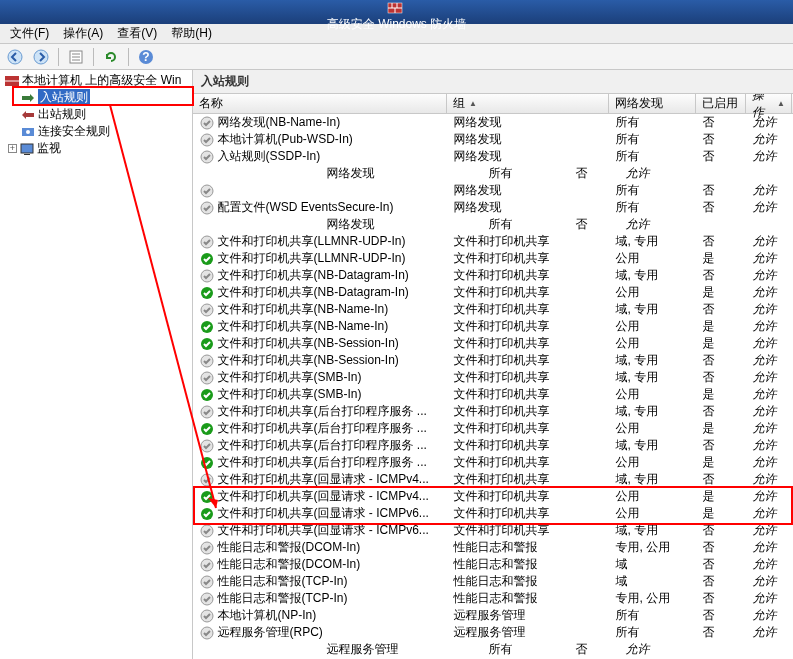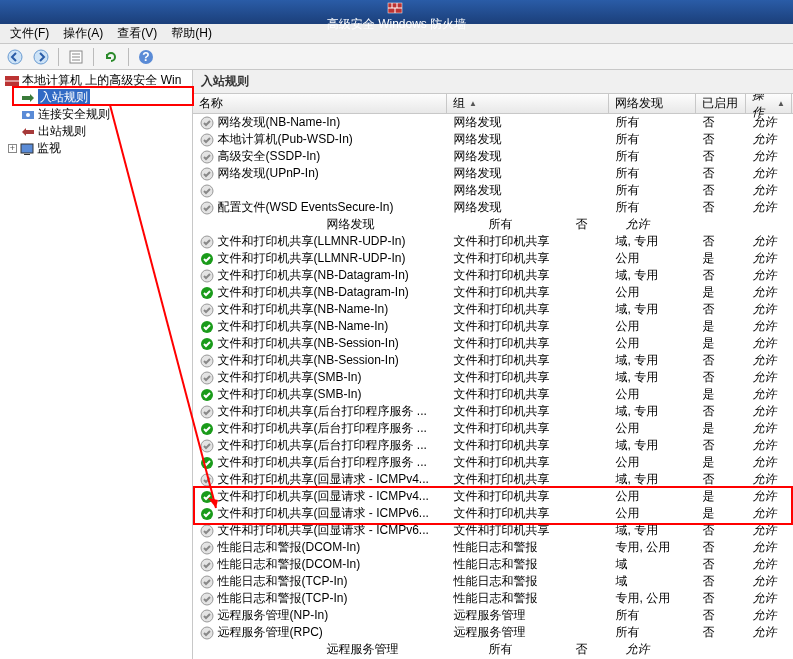--- a/index.html
+++ b/index.html
@@ -125,34 +125,34 @@
           <svg width="16" height="16">
             <rect x="2" y="6" width="8" height="4" fill="#3a7a3a"></rect>
             <path d="M10 4 L14 8 L10 12 Z" fill="#3a7a3a"></path>
           </svg>
         </span>
       <span class="sel">入站规则</span>
     </div>
     <div class="tree-row indent1">
       <span class="tree-icon">
           <svg width="16" height="16">
+            <rect x="6" y="6" width="8" height="4" fill="#a63a3a"></rect>
+            <path d="M6 4 L2 8 L6 12 Z" fill="#a63a3a"></path>
+          </svg>
+        </span>
+      <span>出站规则</span>
+    </div>
+    <div class="tree-row indent1">
+      <span class="tree-icon">
+          <svg width="16" height="16">
             <rect x="2" y="4" width="12" height="8" fill="#5a8bd6"></rect>
             <circle cx="8" cy="8" r="2" fill="#fff"></circle>
           </svg>
         </span>
       <span>连接安全规则</span>
-    </div>
-    <div class="tree-row indent1">
-      <span class="tree-icon">
-          <svg width="16" height="16">
-            <rect x="6" y="6" width="8" height="4" fill="#a63a3a"></rect>
-            <path d="M6 4 L2 8 L6 12 Z" fill="#a63a3a"></path>
-          </svg>
-        </span>
-      <span>出站规则</span>
     </div>
     <div class="tree-row indent1" style="padding-left:8px;">
       <span class="exp">+</span>
       <span class="tree-icon">
           <svg width="16" height="16">
             <rect x="2" y="3" width="12" height="9" fill="#5a8bd6" stroke="#333"></rect>
             <rect x="5" y="13" width="6" height="1" fill="#333"></rect>
           </svg>
         </span>
       <span>监视</span>
@@ -213,37 +213,28 @@
             <div class="cell c-action">允许</div>
           </div>
           <div class="row">
             <div class="cell c-name">
               <span class="rule-icon gray">
                 <svg width="14" height="14">
                   <circle class="bg" cx="7" cy="7" r="6"></circle>
                   <path class="chk" d="M4 7 L6 9 L10 5" fill="none" stroke-width="2"></path>
                 </svg>
               </span>
-              <span>高级安全(SSDP-In)</span>
+              <span>入站规则(SSDP-In)</span>
             </div>
             <div class="cell c-group">网络发现</div>
             <div class="cell c-profile">所有</div>
             <div class="cell c-enabled">否</div>
             <div class="cell c-action">允许</div>
           </div>
           <div class="row">
-            <div class="cell c-name">
-              <span class="rule-icon gray">
-                <svg width="14" height="14">
-                  <circle class="bg" cx="7" cy="7" r="6"></circle>
-                  <path class="chk" d="M4 7 L6 9 L10 5" fill="none" stroke-width="2"></path>
-                </svg>
-              </span>
-              <span>网络发现(UPnP-In)</span>
-            </div>
             <div class="cell c-group">网络发现</div>
             <div class="cell c-profile">所有</div>
             <div class="cell c-enabled">否</div>
             <div class="cell c-action">允许</div>
           </div>
           <div class="row">
             <div class="cell c-name">
               <span class="rule-icon gray">
                 <svg width="14" height="14">
                   <circle class="bg" cx="7" cy="7" r="6"></circle>
@@ -608,21 +599,21 @@
             <div class="cell c-action">允许</div>
           </div>
           <div class="row">
             <div class="cell c-name">
               <span class="rule-icon gray">
                 <svg width="14" height="14">
                   <circle class="bg" cx="7" cy="7" r="6"></circle>
                   <path class="chk" d="M4 7 L6 9 L10 5" fill="none" stroke-width="2"></path>
                 </svg>
               </span>
-              <span>远程服务管理(NP-In)</span>
+              <span>本地计算机(NP-In)</span>
             </div>
             <div class="cell c-group">远程服务管理</div>
             <div class="cell c-profile">所有</div>
             <div class="cell c-enabled">否</div>
             <div class="cell c-action">允许</div>
           </div>
           <div class="row">
             <div class="cell c-name">
               <span class="rule-icon gray">
                 <svg width="14" height="14">

